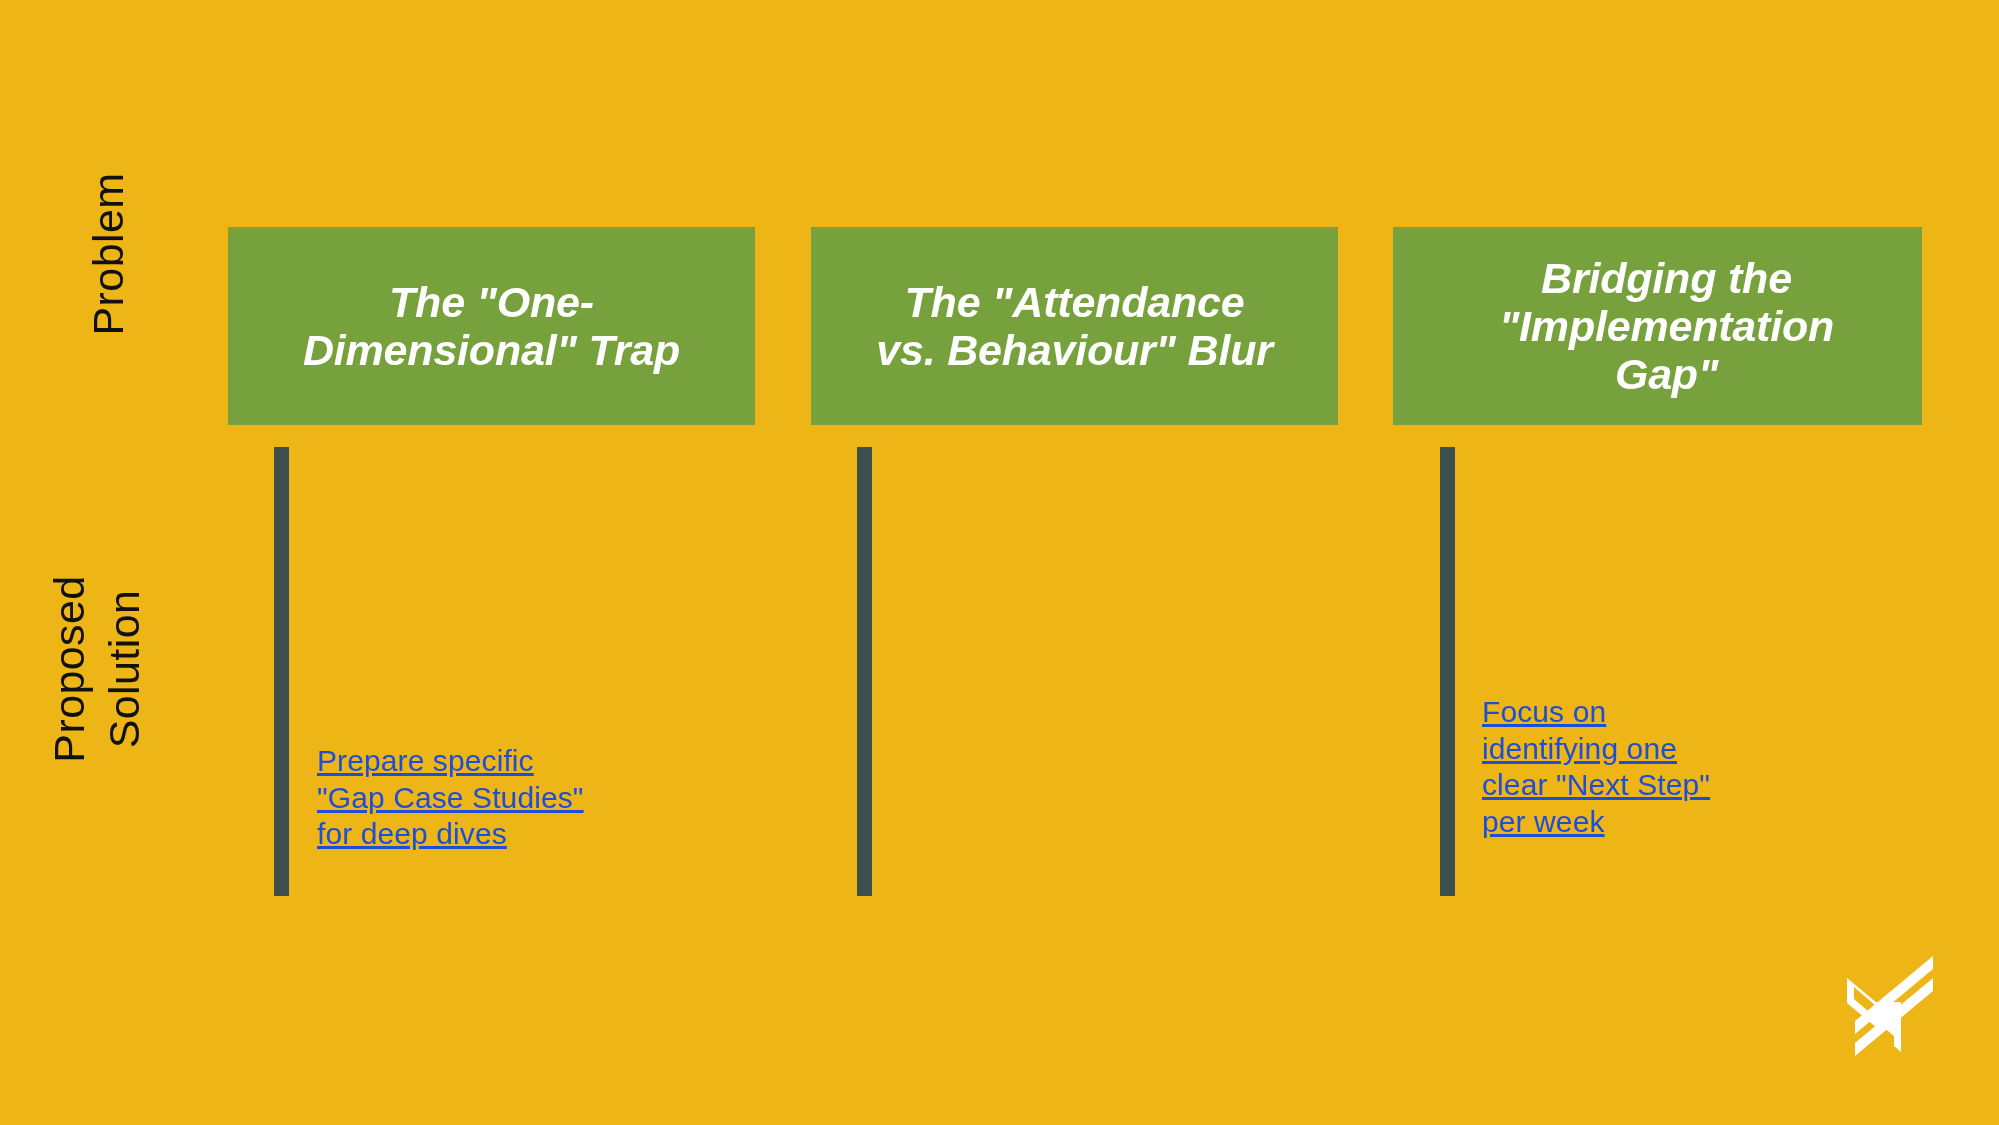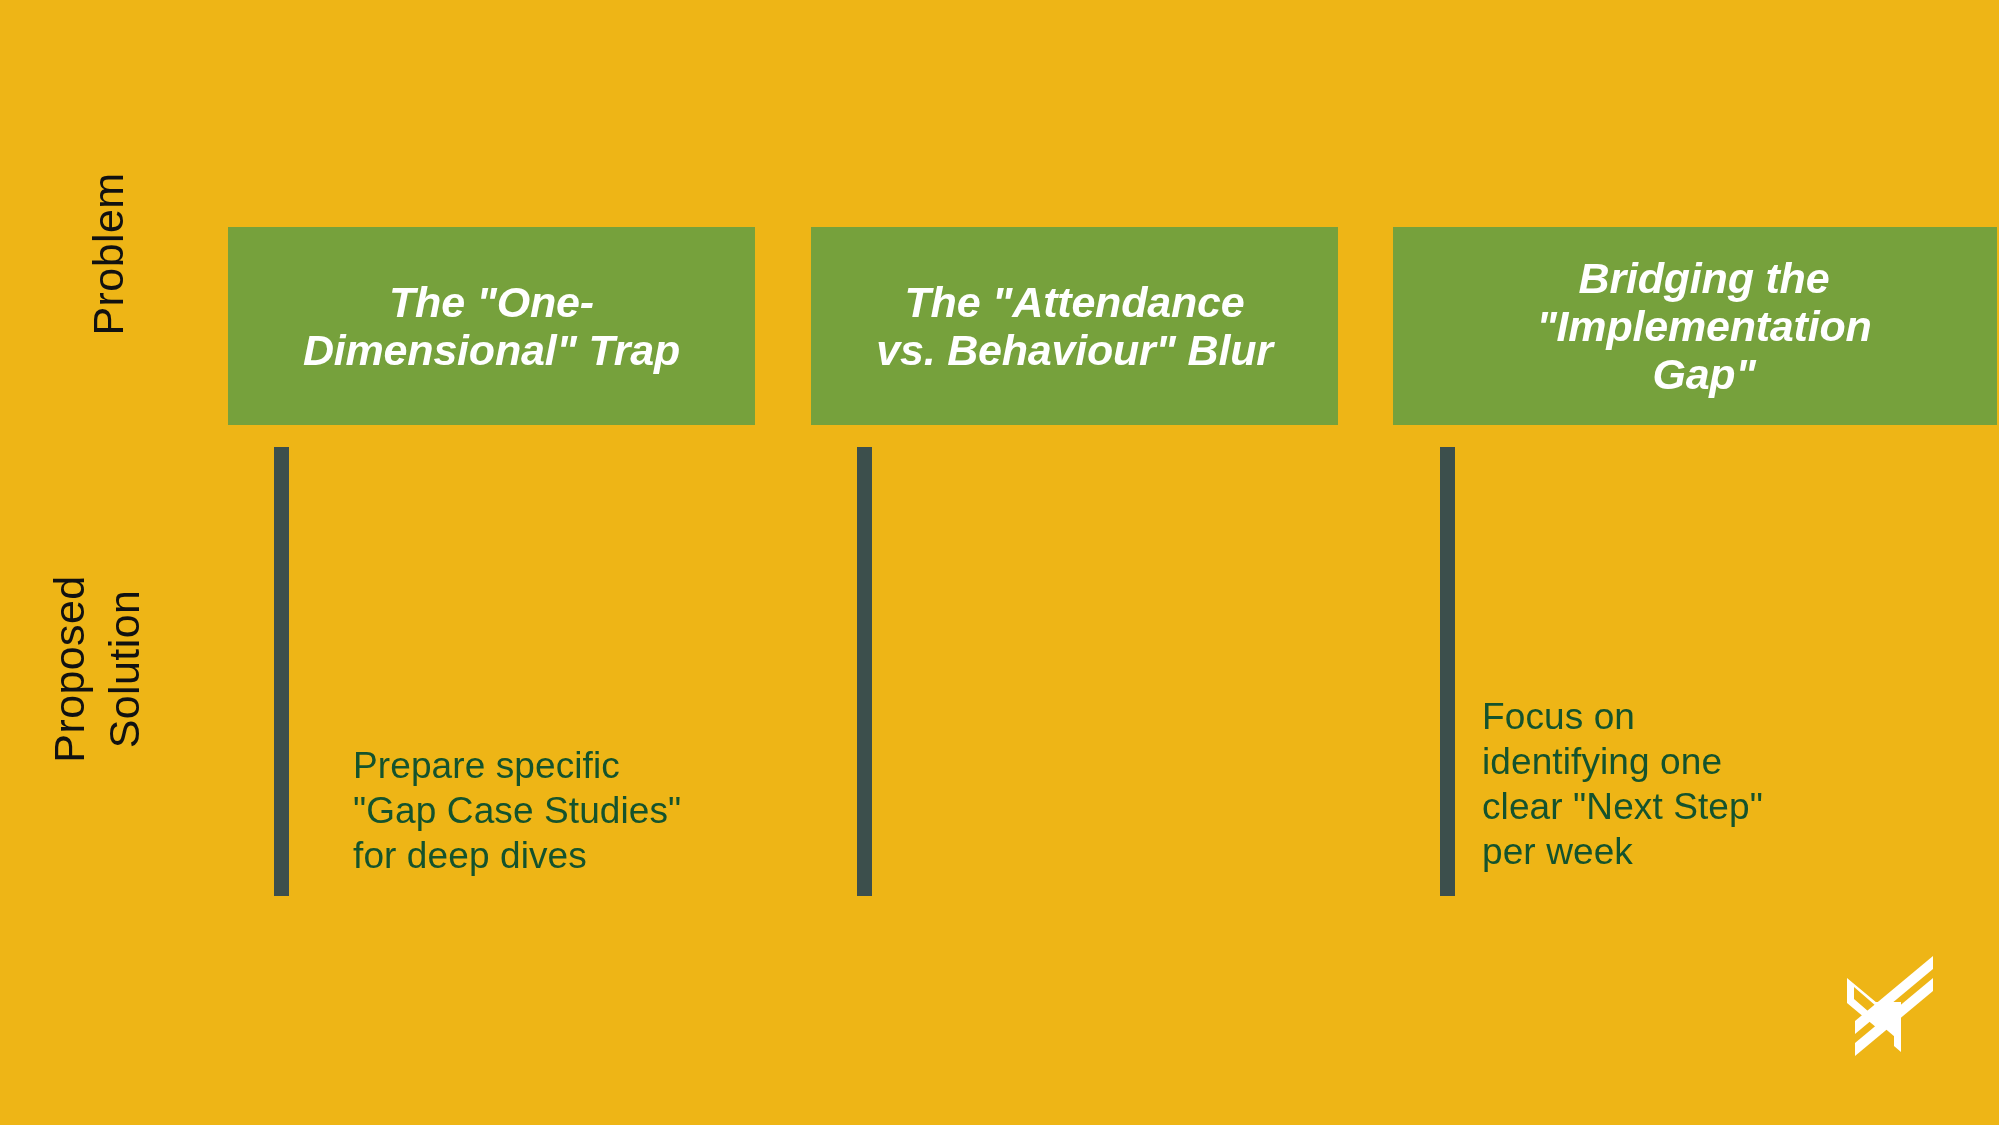--- a/index.html
+++ b/index.html
@@ -76,46 +76,47 @@
     font-style: italic;
     font-size: 43px;
     line-height: 1.12;
     text-align: center;
     white-space: pre-line;
     letter-spacing: -0.2px;
   }
 
   #box-0 { left: 228px;  width: 527px; }
   #box-1 { left: 811px;  width: 527px; }
-  #box-2 { left: 1393px; width: 604px; padding-left: 36px; }
+  #box-2 { left: 1393px; width: 529px; padding-left: 36px; }
 
   
   .connector {
     position: absolute;
     width: 15px;
     background: #3C4F4C;
   }
 
   #connector-0 { left: 274px;  top: 447px; height: 449px; }
   #connector-1 { left: 857px;  top: 447px; height: 449px; }
   #connector-2 { left: 1440px; top: 447px; height: 449px; }
 
   
   .solution-text {
     position: absolute;
-    color: #14532d;
+    color: #1d4ed8;
     font-family: "Liberation Sans", sans-serif;
     font-weight: 400;
-    font-size: 37px;
+    font-size: 30px;
     line-height: 1.22;
     white-space: pre-line;
     letter-spacing: 0.1px;
+    text-decoration: underline;
   }
 
-  #solution-0 { left: 317px;  top: 743px; width: 470px; margin-left: 36px; }
+  #solution-0 { left: 317px;  top: 743px; width: 470px; }
   #solution-1 { left: 899px;  top: 743px; width: 470px; }
   #solution-2 { left: 1482px; top: 694px; width: 430px; }
 
   
   #logo {
     position: absolute;
     left: 1845px;
     top: 956px;
     width: 92px;
     height: 104px;

